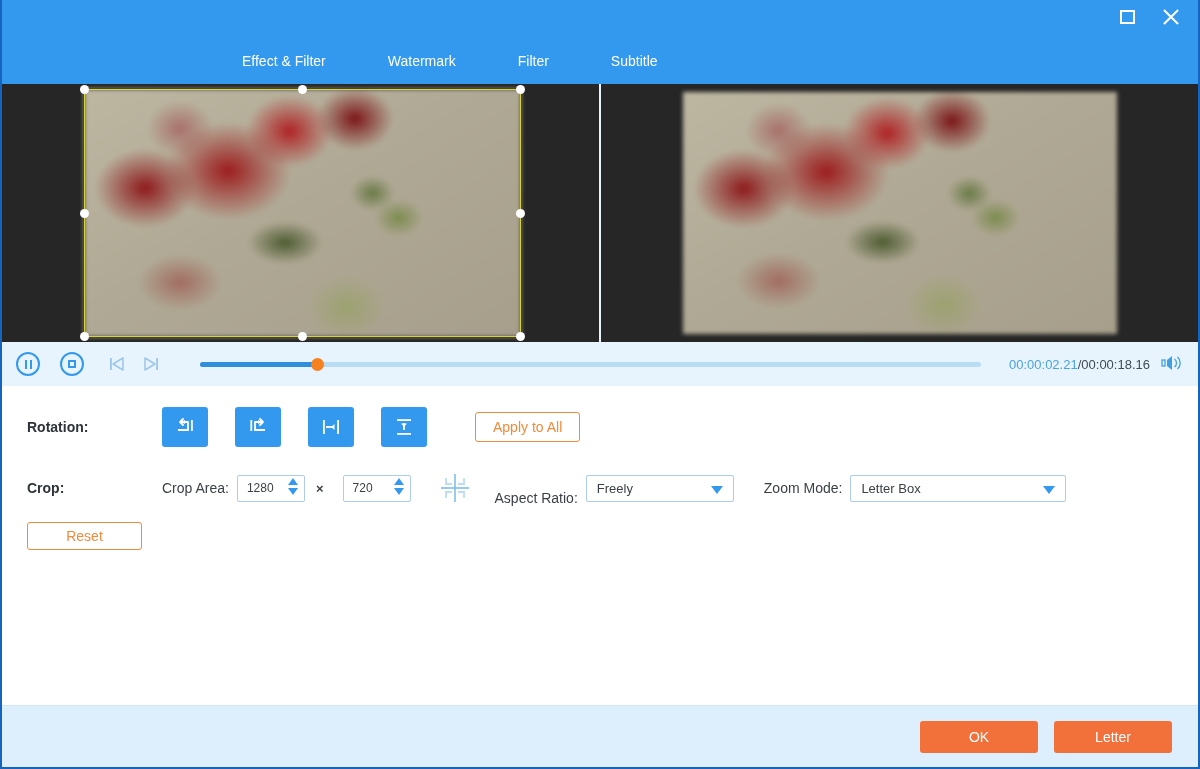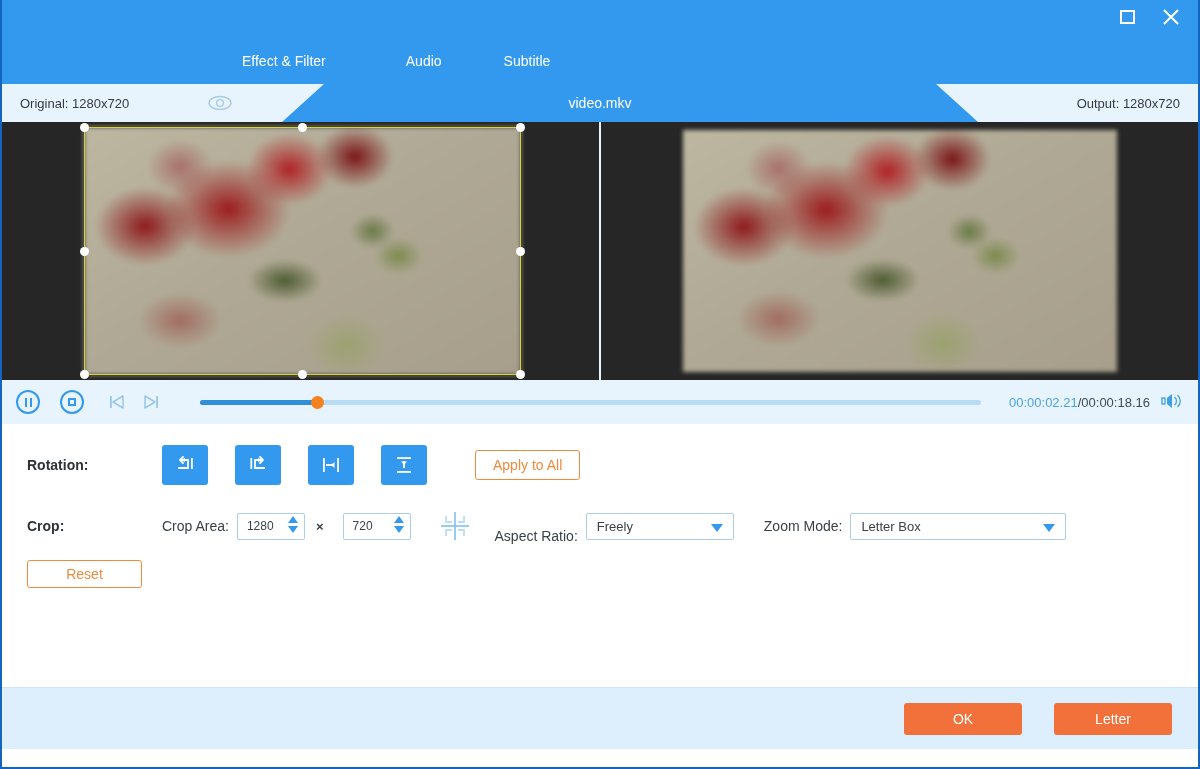--- a/index.html
+++ b/index.html
@@ -276,26 +276,26 @@
     background: #fff;
     color: #f08a3c;
     font-size: 14px;
     display: flex; align-items: center; justify-content: center;
     cursor: pointer;
   }
 
   
   .footer {
     position: absolute;
-    left: 0; right: 0; bottom: 18px;
+    left: 0; right: 0; bottom: 0;
     height: 62px;
     background: #ddeefc;
     border-top: 1px solid #cfe6f8;
     display: flex; align-items: center; justify-content: flex-end;
-    padding-right: 26px; gap: 32px;
+    padding-right: 26px; gap: 16px;
   }
   .foot-btn {
     width: 118px; height: 32px;
     background: #f2703a;
     border-radius: 3px;
     color: #ffffff;
     font-size: 14px;
     display: flex; align-items: center; justify-content: center;
     cursor: pointer;
   }
@@ -314,45 +314,34 @@
         <div class="x-icon"></div>
       </div>
     </div>
 
     <div class="tabs">
       <div class="tab-spacer"></div>
       <div class="tab">
         <span>Effect &amp; Filter</span>
       </div>
       <div class="tab-spacer"></div>
+      <div class="tab">
+        <span>Watermark</span>
+      </div>
       <div class="tab-spacer"></div>
       <div class="tab">
-        <span>Audio</span>
+        <span>Filter</span>
       </div>
       <div class="tab-spacer"></div>
       <div class="tab">
         <span>Subtitle</span>
       </div>
     </div>
   </div>
 
-  <div class="infobar">
-    <div class="mid-fill"></div>
-    <div class="corner-l"></div>
-    <div class="corner-r"></div>
-    <div class="orig-label">Original: 1280x720</div>
-    <div class="eye-icon">
-      <svg width="26" height="20" viewBox="0 0 26 20">
-        <ellipse cx="13" cy="10" rx="11" ry="6.5" fill="none" stroke="#a8cbe6" stroke-width="1.4"></ellipse>
-        <circle cx="13" cy="10" r="3.4" fill="none" stroke="#a8cbe6" stroke-width="1.4"></circle>
-      </svg>
-    </div>
-    <div class="file-name">video.mkv</div>
-    <div class="out-label">Output: 1280x720</div>
-  </div>
 
   <div class="preview">
     <div class="pane left">
       <div class="video-img" style="left:82px; top:5px; width:437px; height:248px;"></div>
       <div class="crop-box" style="left:82px; top:5px; width:437px; height:248px;">
         <div class="handle h-tl"></div>
         <div class="handle h-tc"></div>
         <div class="handle h-tr"></div>
         <div class="handle h-ml"></div>
         <div class="handle h-mr"></div>

